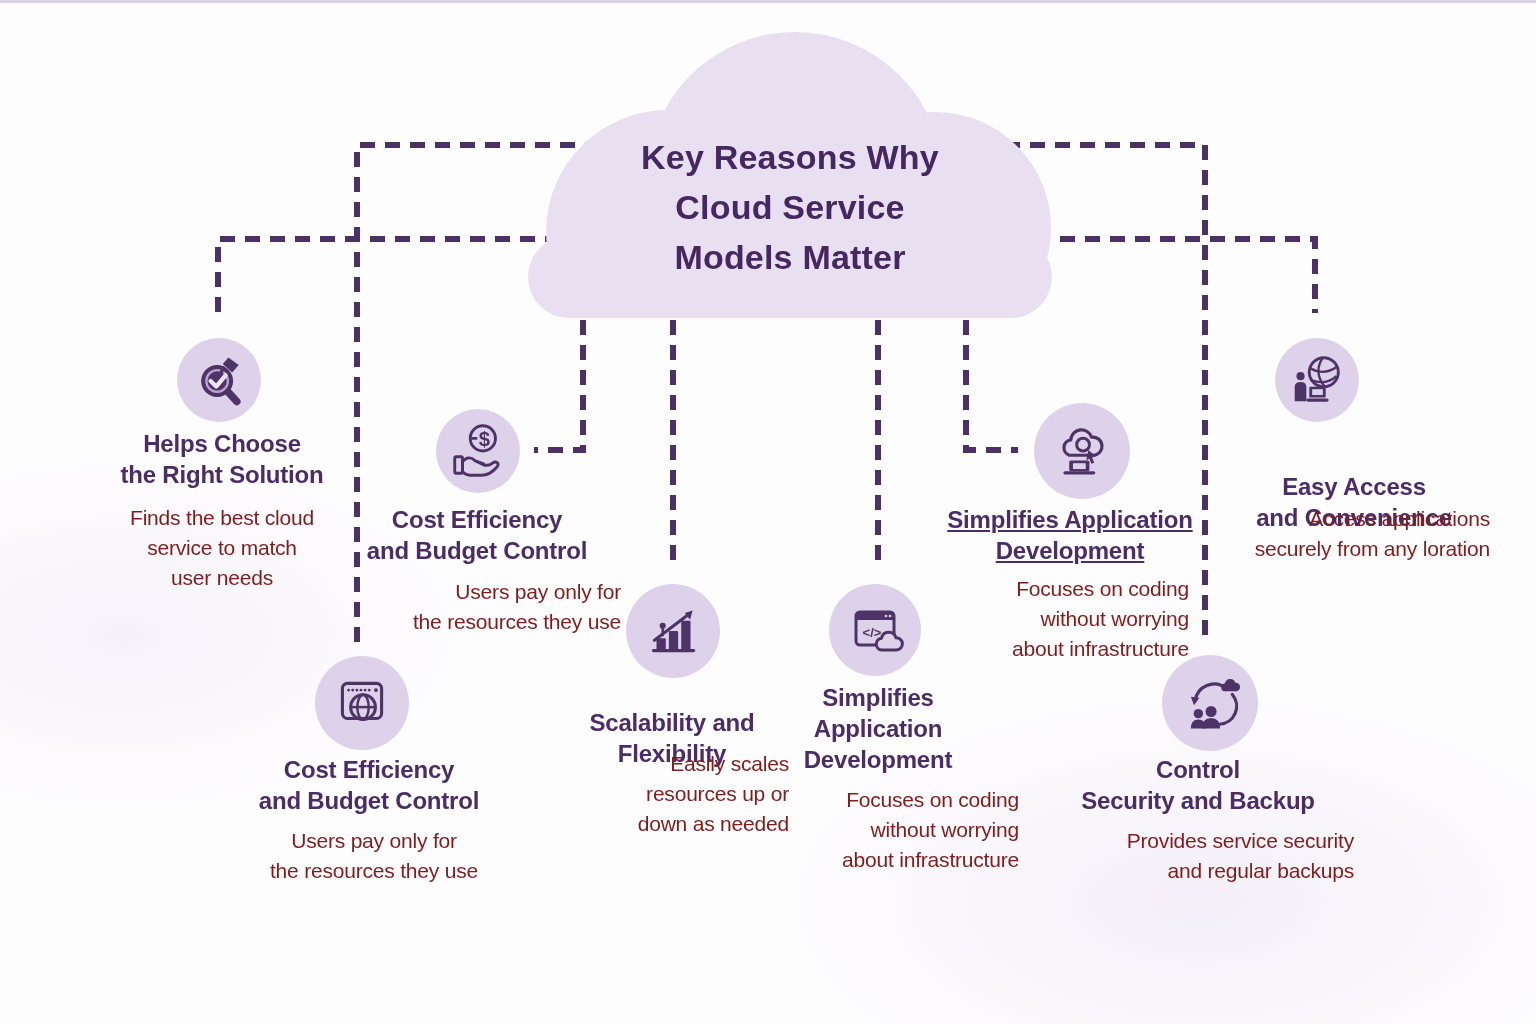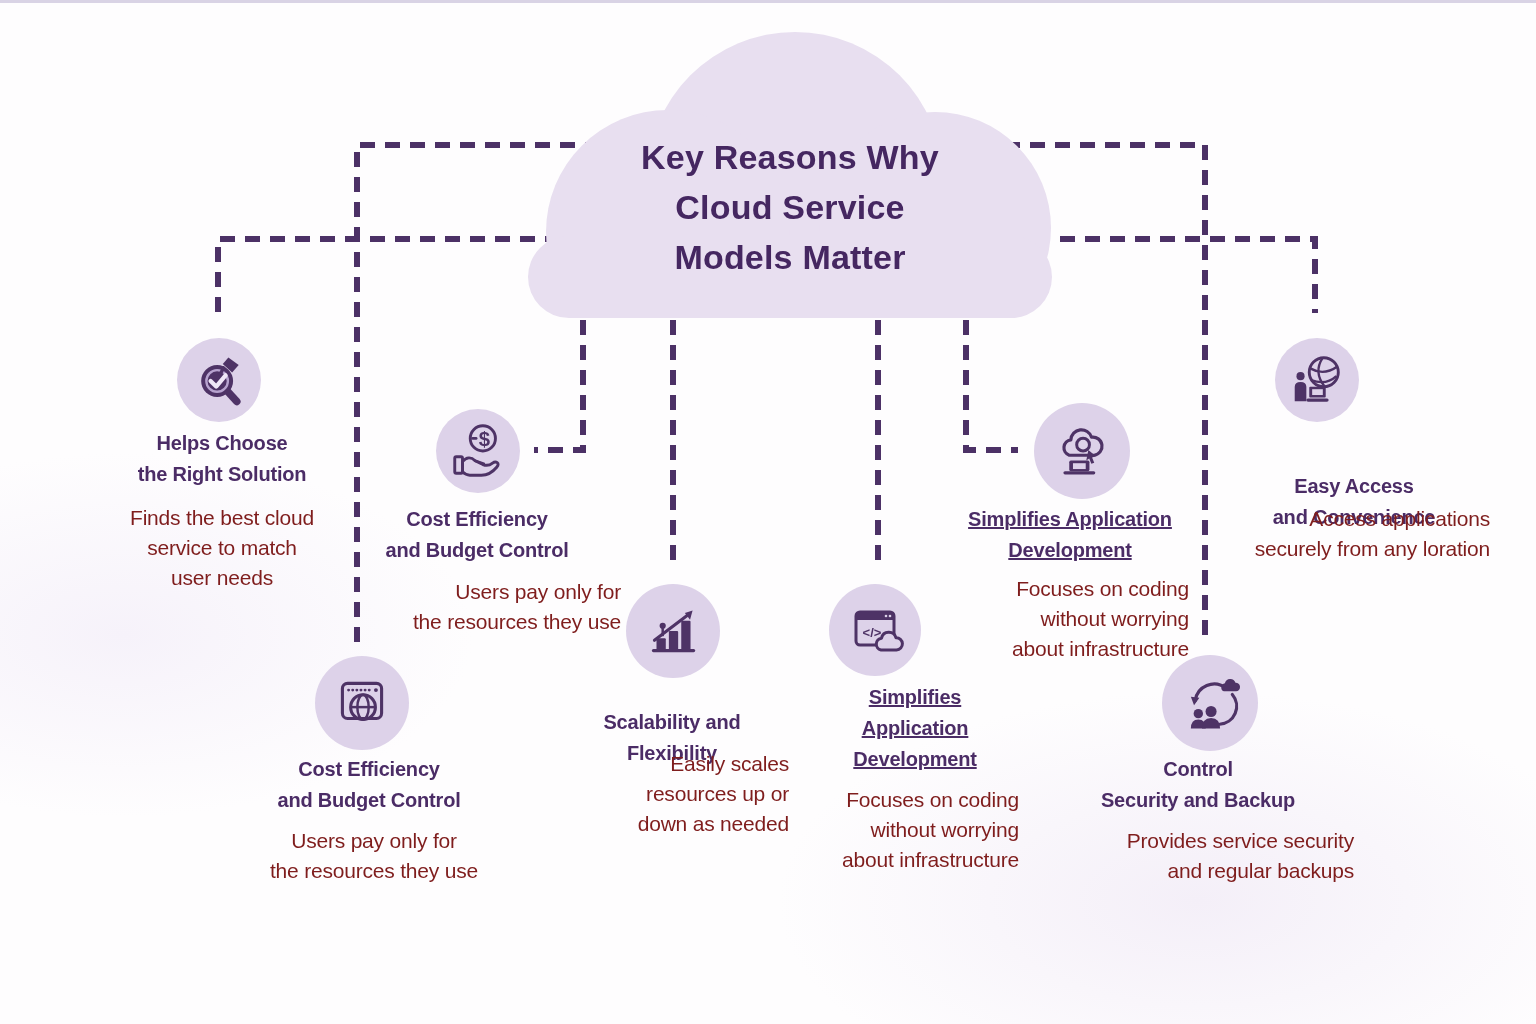--- a/index.html
+++ b/index.html
@@ -18,21 +18,21 @@
     position:absolute;left:590px;top:132px;width:400px;
     text-align:center;font-size:34px;font-weight:700;line-height:50px;
     color:#452761;white-space:pre-line;letter-spacing:.2px;
   }
 
   .icon-circle{
     position:absolute;border-radius:50%;background:#ddd2e9;
     display:flex;align-items:center;justify-content:center;
   }
   .item-title{
-    position:absolute;margin:0;font-size:20px;font-weight:700;line-height:31px;
+    position:absolute;margin:0;font-size:24px;font-weight:700;line-height:31px;
     color:#4b2c66;white-space:pre-line;letter-spacing:-.2px;text-align:center;
   }
   .item-desc{
     position:absolute;margin:0;font-size:21px;font-weight:400;line-height:30px;
     color:#7f1d1d;white-space:pre-line;letter-spacing:-.2px;text-align:center;
   }
   .align-left{text-align:right;}
 
   
   .i1-icon{left:177px;top:338px;width:84px;height:84px;}
@@ -45,21 +45,21 @@
   
   .i3-icon{left:315px;top:656px;width:94px;height:94px;}
   .i3-title{left:244px;top:754px;width:250px;}
   .i3-desc{left:251px;top:826px;width:246px;}
   
   .i4-icon{left:626px;top:584px;width:94px;height:94px;}
   .i4-title{left:562px;top:707px;width:220px;}
   .i4-desc{left:589px;top:749px;width:200px;}
   
   .i5-icon{left:829px;top:584px;width:92px;height:92px;}
-  .i5-title{left:805px;top:682px;width:220px;text-decoration:underline;}
+  .i5-title{left:768px;top:682px;width:220px;}
   .i5-desc{left:794px;top:785px;width:225px;}
   
   .i6-icon{left:1034px;top:403px;width:96px;height:96px;}
   .i6-title{left:938px;top:504px;width:264px;text-decoration:underline;}
   .i6-desc{left:964px;top:574px;width:225px;}
   
   .i7-icon{left:1275px;top:338px;width:84px;height:84px;}
   .i7-title{left:1244px;top:428px;width:220px;margin-top:43px;}
   .i7-desc{left:1235px;top:504px;width:255px;}
   

